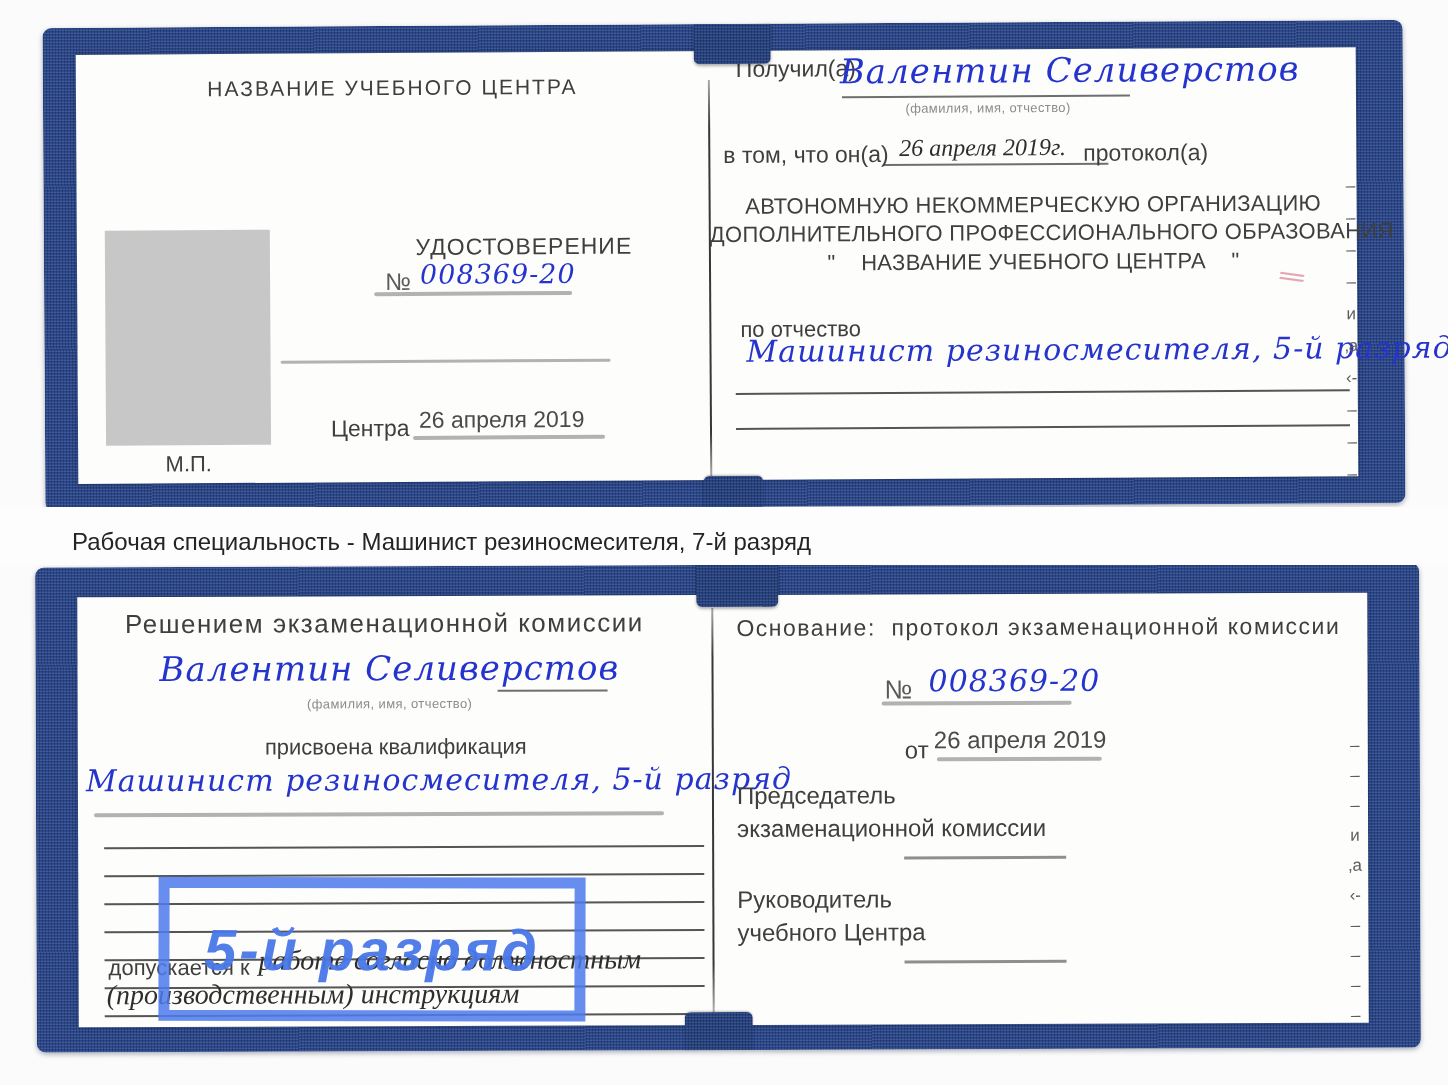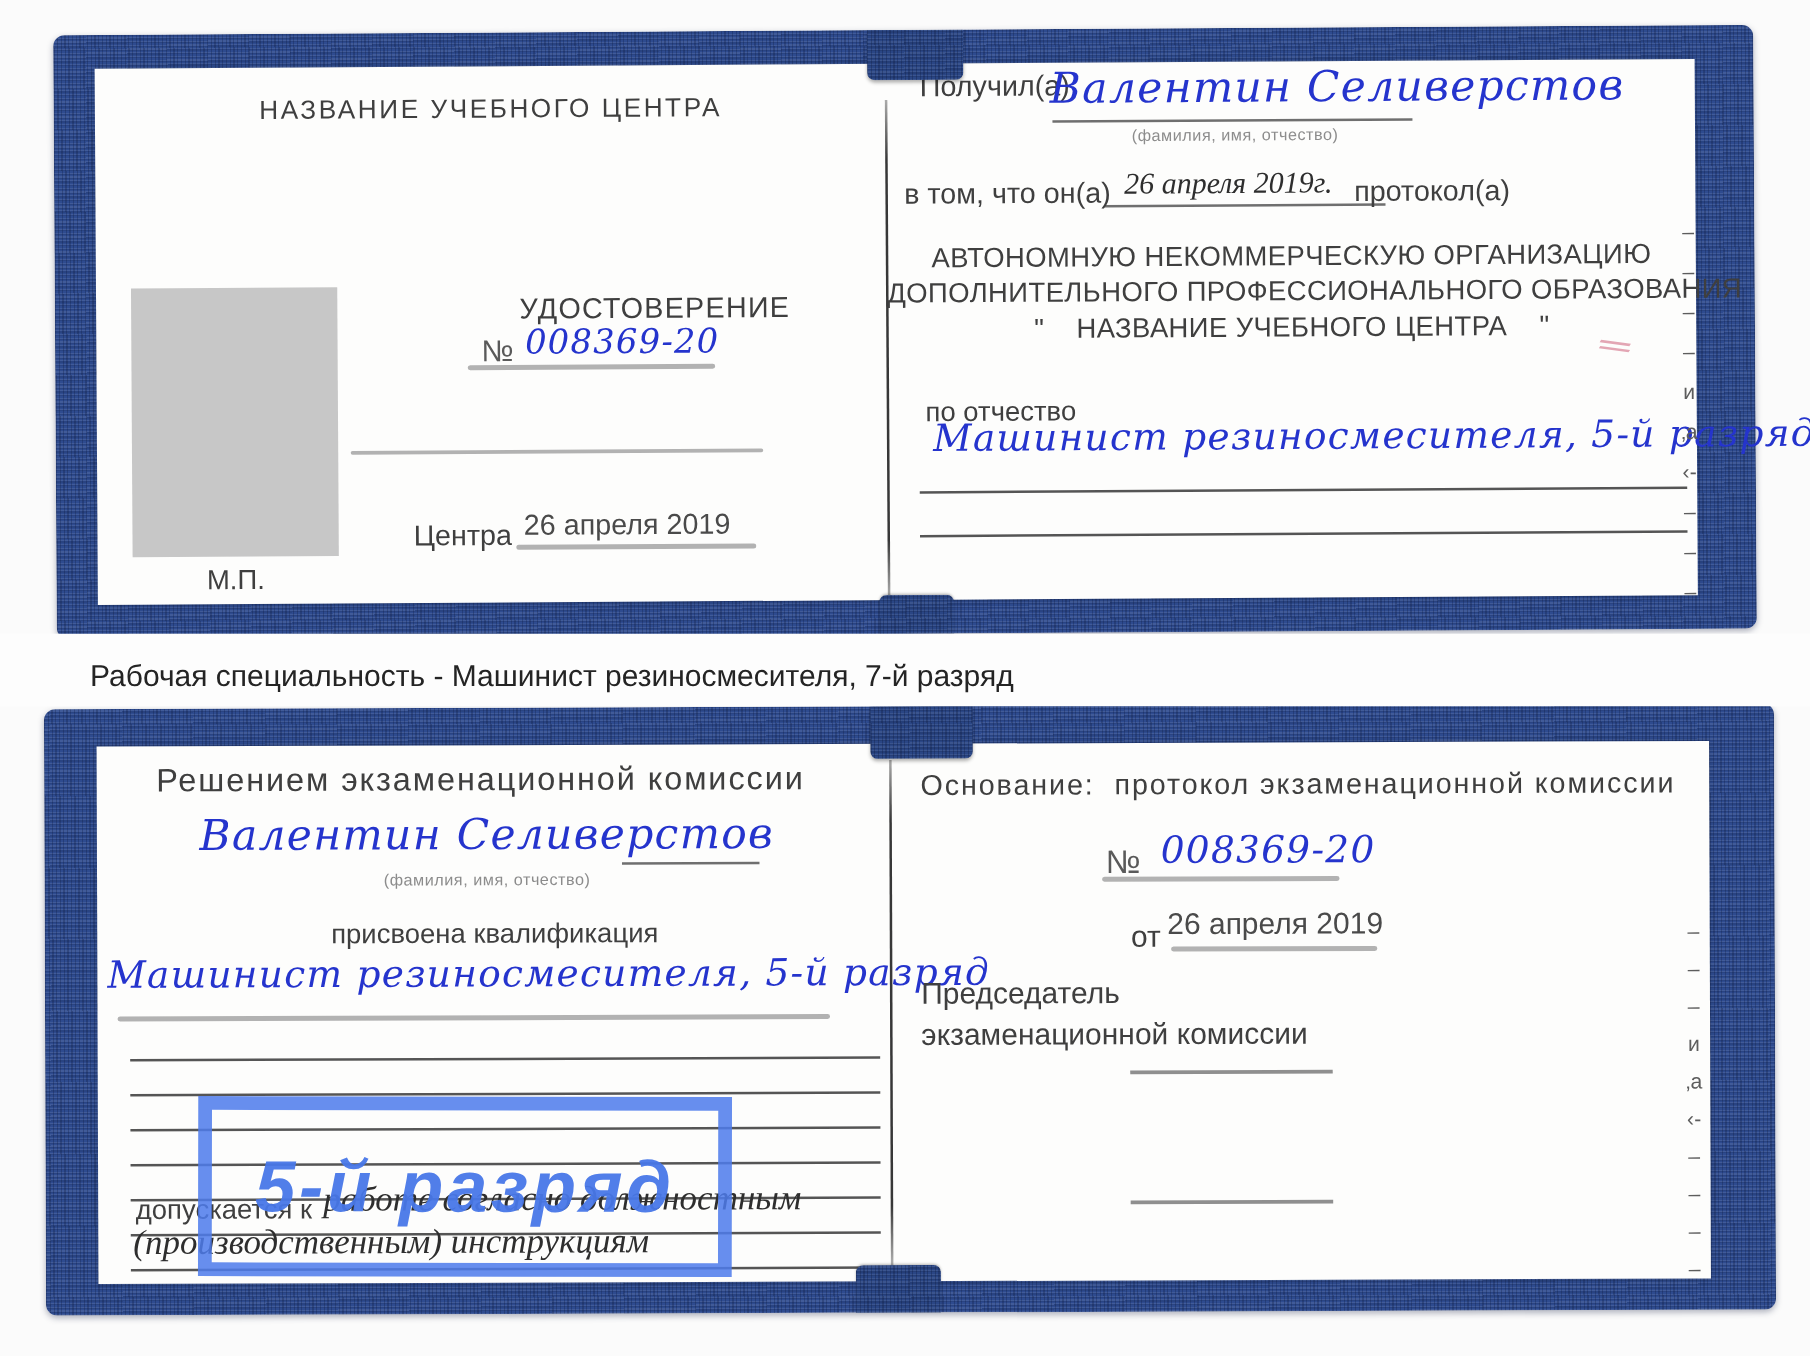--- a/index.html
+++ b/index.html
@@ -153,20 +153,21 @@
 
     <div class="t print nowrap" style="left:701px;top:50px;width:650px;font-size:23px;letter-spacing:1.5px;">Основание:&nbsp; протокол экзаменационной комиссии</div>
     <span class="t print" style="left:849px;top:110px;font-size:26px;color:#5a5a5a;">№</span>
     <span class="t ink" style="left:893px;top:99px;font-size:30px;">008369-20</span>
     <div class="uline" style="left:846px;top:137px;width:190px;"></div>
     <span class="t print" style="left:869px;top:172px;font-size:24px;">от</span>
     <span class="t date-print nowrap" style="left:898px;top:162px;font-size:24px;">26 апреля 2019</span>
     <div class="uline" style="left:901px;top:193px;width:165px;"></div>
     <div class="t print" style="left:701px;top:214px;width:340px;font-size:24px;line-height:33px;">Председатель экзаменационной комиссии</div>
     <div class="sig-line" style="left:868px;top:292px;width:162px;"></div>
+    <div class="t print" style="left:701px;top:318px;width:260px;font-size:24px;line-height:33px;">Руководитель учебного Центра</div>
     <div class="sig-line" style="left:868px;top:396px;width:162px;"></div>
 
     <div class="edge-col edge-col-b" style="left:1306px;top:168px;width:26px;">
       <span>–</span>
       <span>–</span>
       <span>–</span>
       <span>и</span>
       <span>‚а</span>
       <span>‹-</span>
       <span>–</span>

